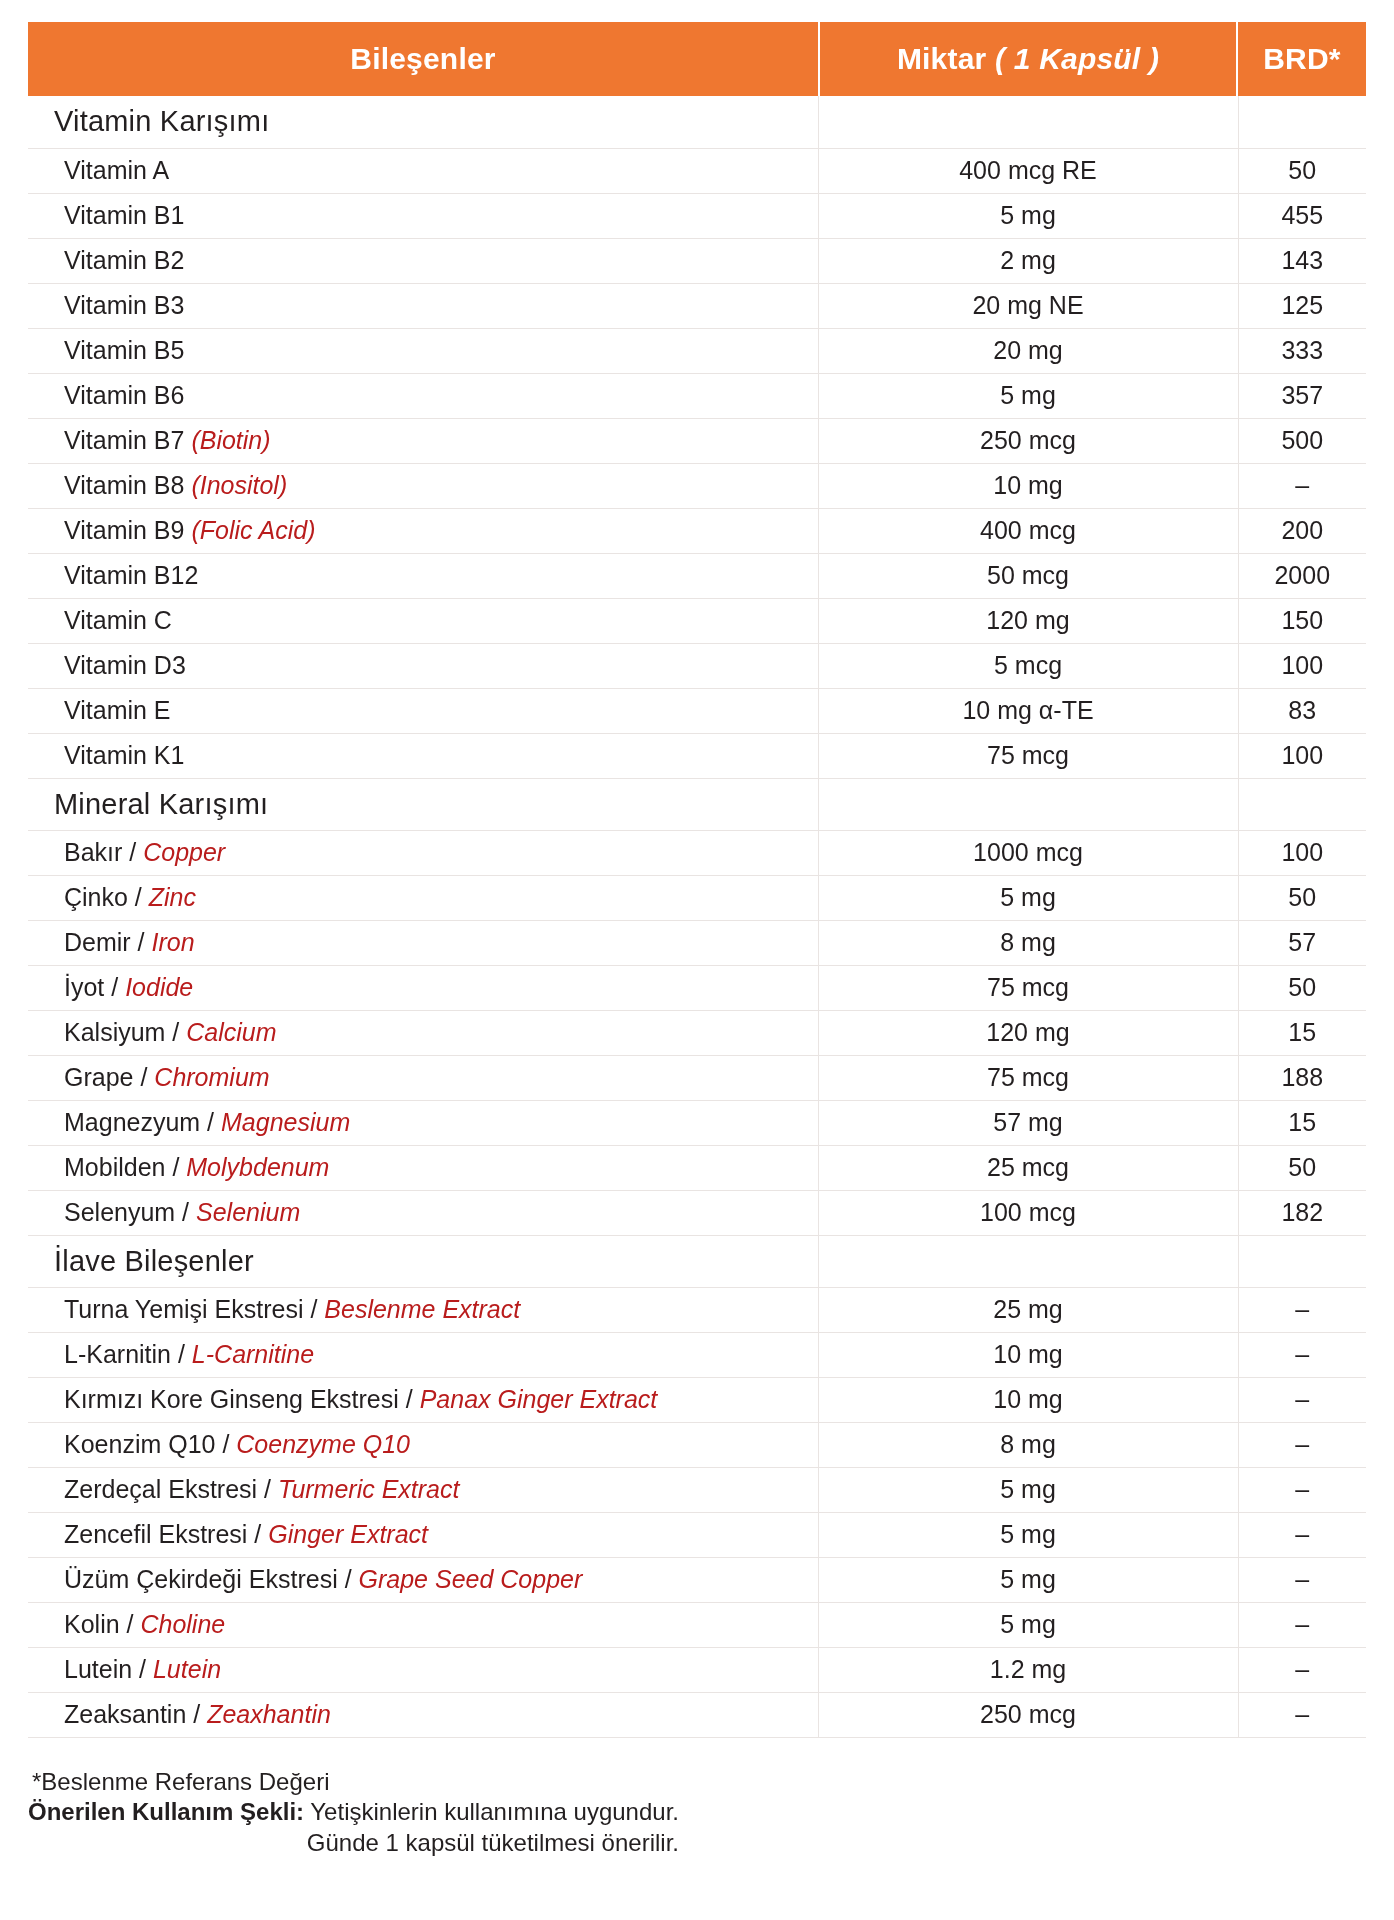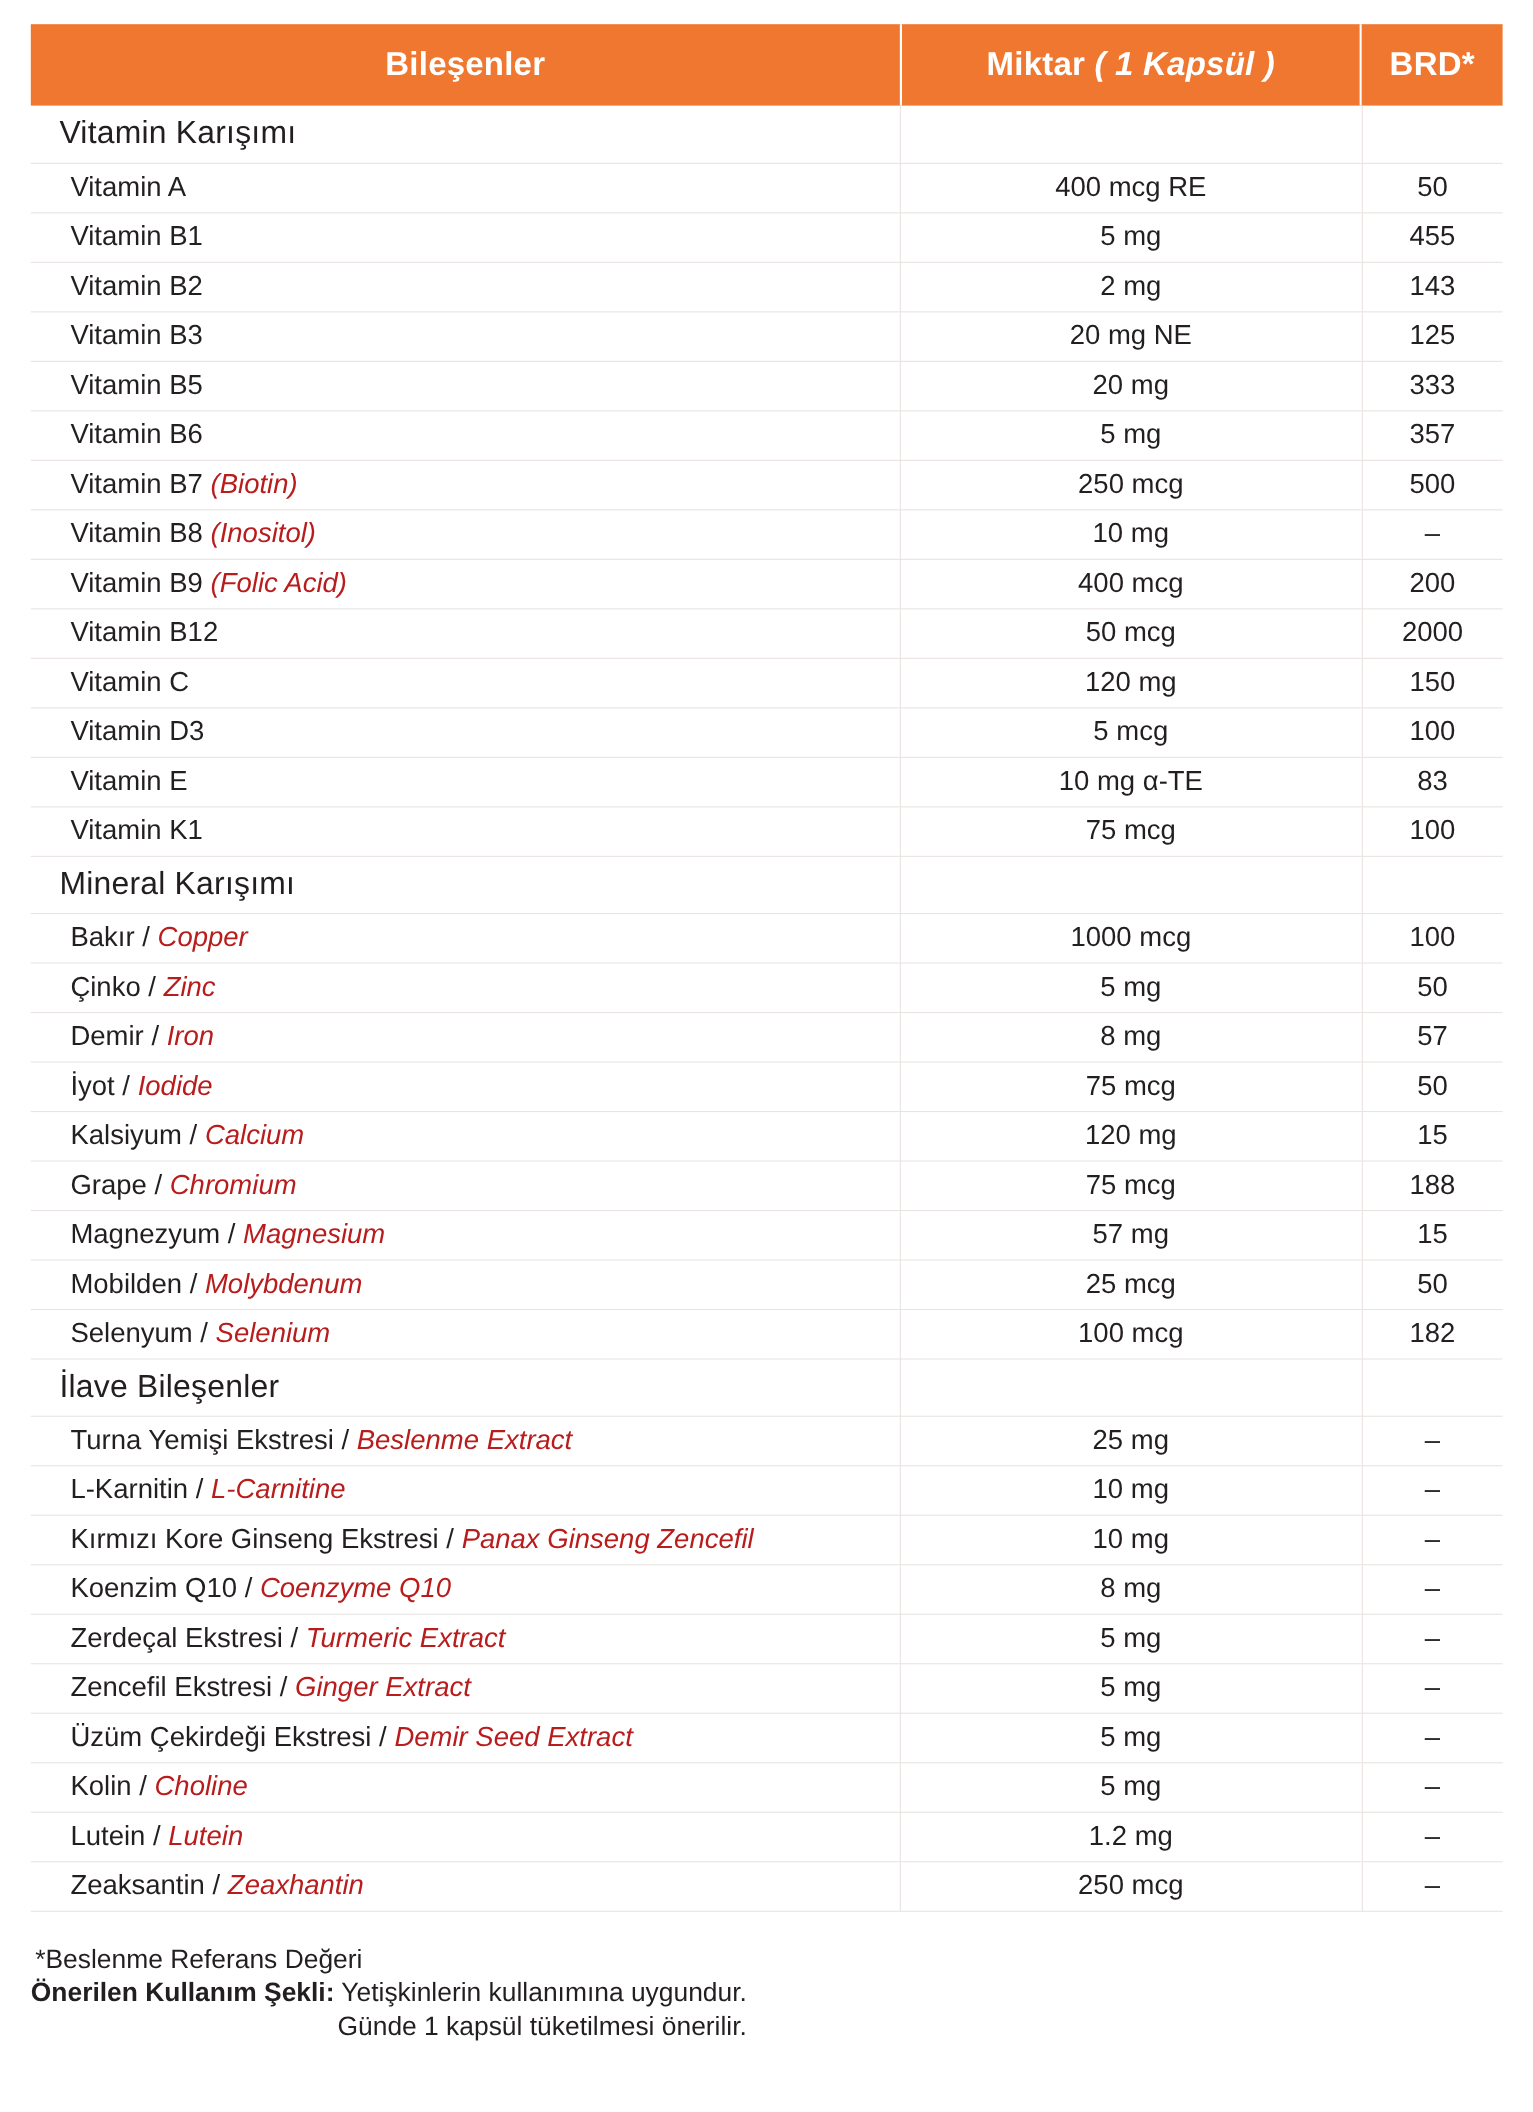--- a/index.html
+++ b/index.html
@@ -257,41 +257,41 @@
           <td class="name"><span>Turna Yemişi Ekstresi</span><span class="slash"> / </span><span class="eng">Beslenme Extract</span></td>
           <td class="amt">25 mg</td>
           <td class="brd">–</td>
         </tr>
         <tr>
           <td class="name"><span>L-Karnitin</span><span class="slash"> / </span><span class="eng">L-Carnitine</span></td>
           <td class="amt">10 mg</td>
           <td class="brd">–</td>
         </tr>
         <tr>
-          <td class="name"><span>Kırmızı Kore Ginseng Ekstresi</span><span class="slash"> / </span><span class="eng">Panax Ginseng Zencefil</span></td>
+          <td class="name"><span>Kırmızı Kore Ginseng Ekstresi</span><span class="slash"> / </span><span class="eng">Panax Ginger Extract</span></td>
           <td class="amt">10 mg</td>
           <td class="brd">–</td>
         </tr>
         <tr>
           <td class="name"><span>Koenzim Q10</span><span class="slash"> / </span><span class="eng">Coenzyme Q10</span></td>
           <td class="amt">8 mg</td>
           <td class="brd">–</td>
         </tr>
         <tr>
           <td class="name"><span>Zerdeçal Ekstresi</span><span class="slash"> / </span><span class="eng">Turmeric Extract</span></td>
           <td class="amt">5 mg</td>
           <td class="brd">–</td>
         </tr>
         <tr>
           <td class="name"><span>Zencefil Ekstresi</span><span class="slash"> / </span><span class="eng">Ginger Extract</span></td>
           <td class="amt">5 mg</td>
           <td class="brd">–</td>
         </tr>
         <tr>
-          <td class="name"><span>Üzüm Çekirdeği Ekstresi</span><span class="slash"> / </span><span class="eng">Demir Seed Extract</span></td>
+          <td class="name"><span>Üzüm Çekirdeği Ekstresi</span><span class="slash"> / </span><span class="eng">Grape Seed Copper</span></td>
           <td class="amt">5 mg</td>
           <td class="brd">–</td>
         </tr>
         <tr>
           <td class="name"><span>Kolin</span><span class="slash"> / </span><span class="eng">Choline</span></td>
           <td class="amt">5 mg</td>
           <td class="brd">–</td>
         </tr>
         <tr>
           <td class="name"><span>Lutein</span><span class="slash"> / </span><span class="eng">Lutein</span></td>

